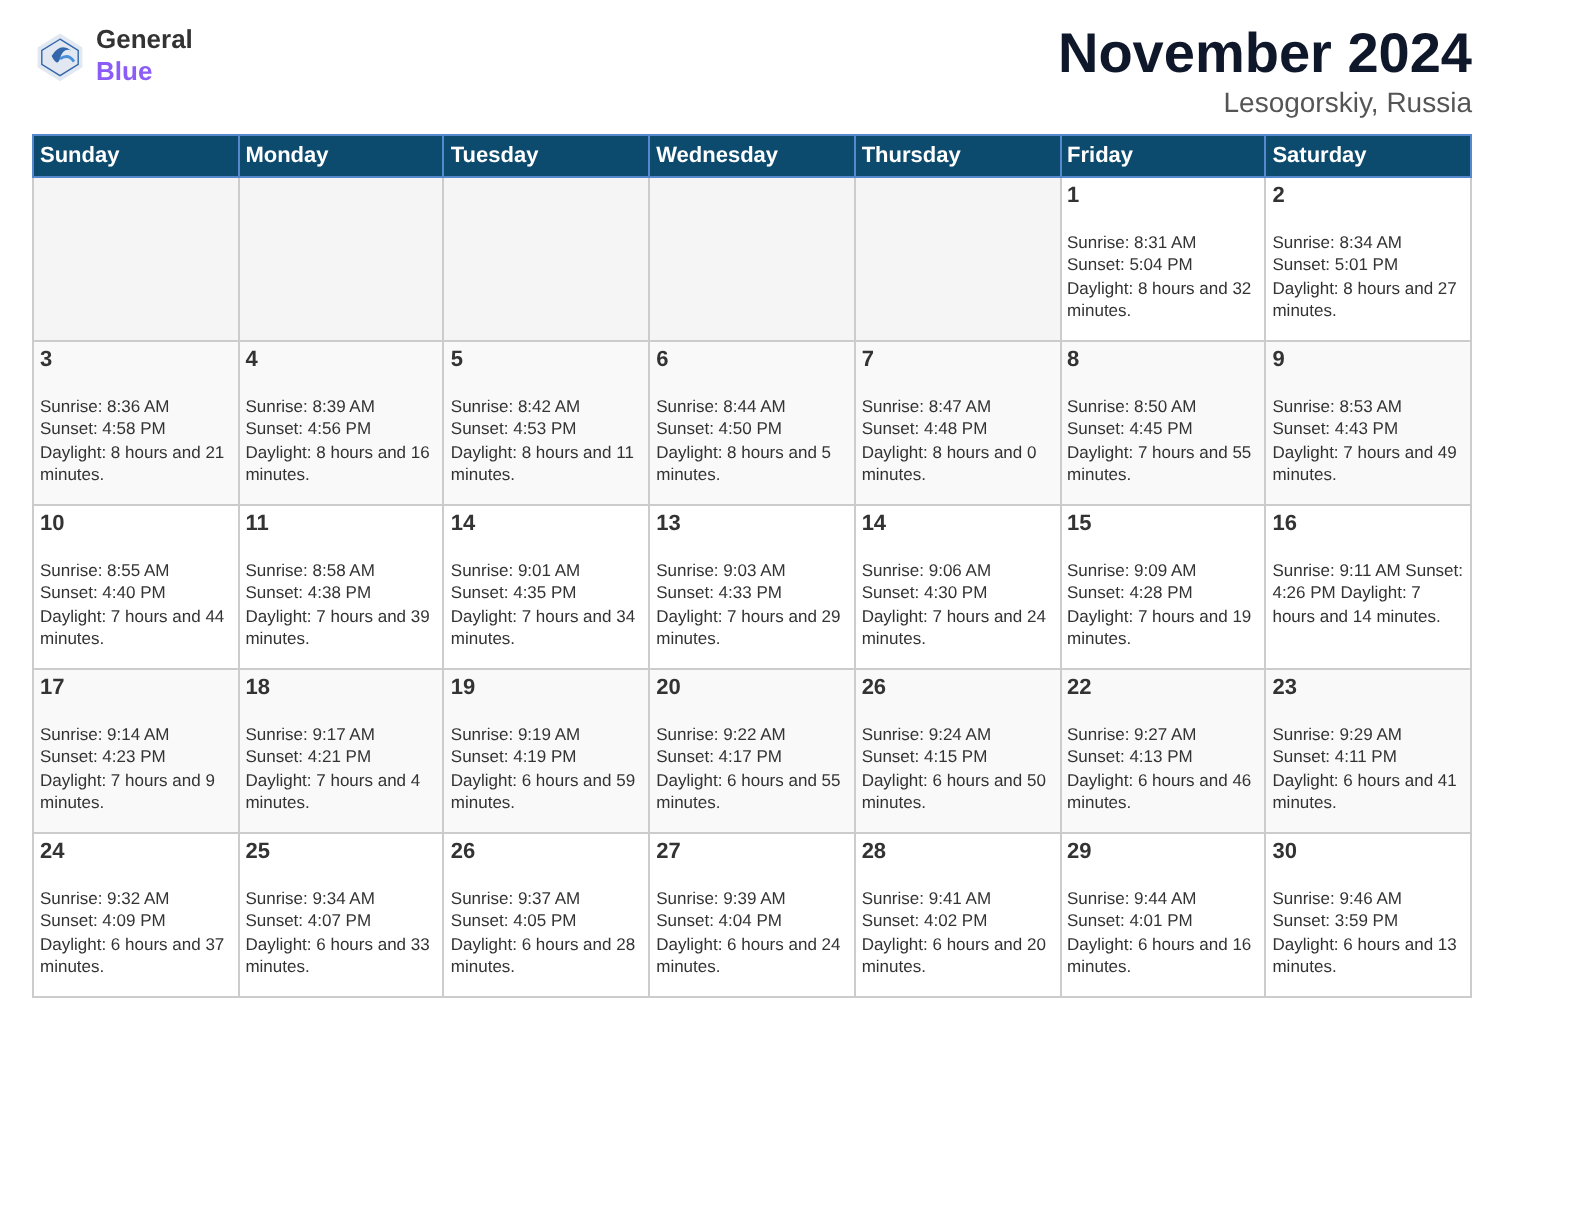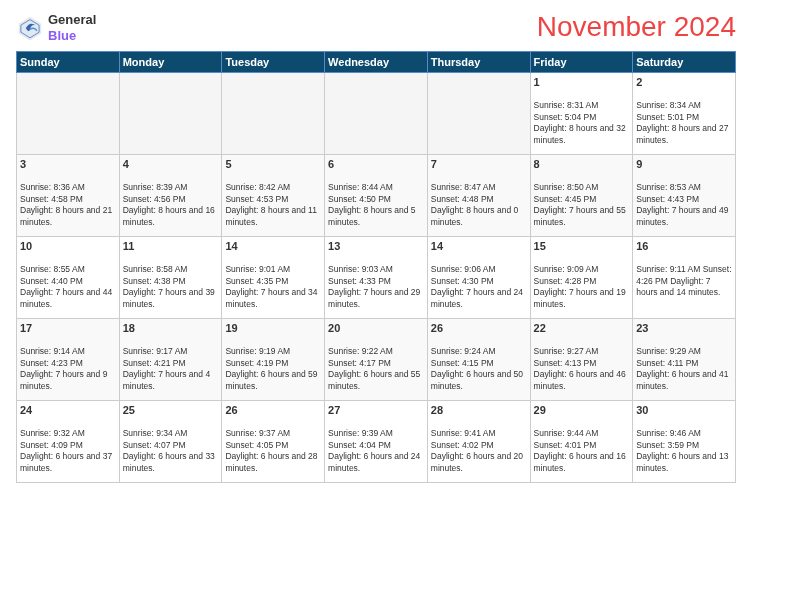--- a/index.html
+++ b/index.html
@@ -37,22 +37,22 @@
     }
     .logo-icon {
       width: 28px;
       height: 28px;
     }
     .title-block {
       text-align: right;
     }
     .month-title {
       font-size: 28px;
-      font-weight: normal;
-      color: #ef4444;
+      font-weight: bold;
+      color: #0f172a;
       line-height: 1.1;
     }
     .subtitle {
       font-size: 14px;
       color: #555;
     }
     .calendar {
       width: 100%;
       border-collapse: collapse;
       table-layout: fixed;
@@ -106,20 +106,21 @@
         <path d="M14,20 Q20,10 28,16 Q22,14 20,22 Q18,28 14,20Z" fill="#3366aa"></path>
         <path d="M20,22 Q26,18 30,24" fill="none" stroke="#4a90d9" stroke-width="2"></path>
       </svg>
       <div class="logo-text">
         <div>General</div>
         <div><span>Blue</span></div>
       </div>
     </div>
     <div class="title-block">
       <div class="month-title">November 2024</div>
+      <div class="subtitle">Lesogorskiy, Russia</div>
     </div>
   </div>
 
   <table class="calendar">
     <thead>
       <tr>
       <th>Sunday</th>
           <th>Monday</th>
           <th>Tuesday</th>
           <th>Wednesday</th>

